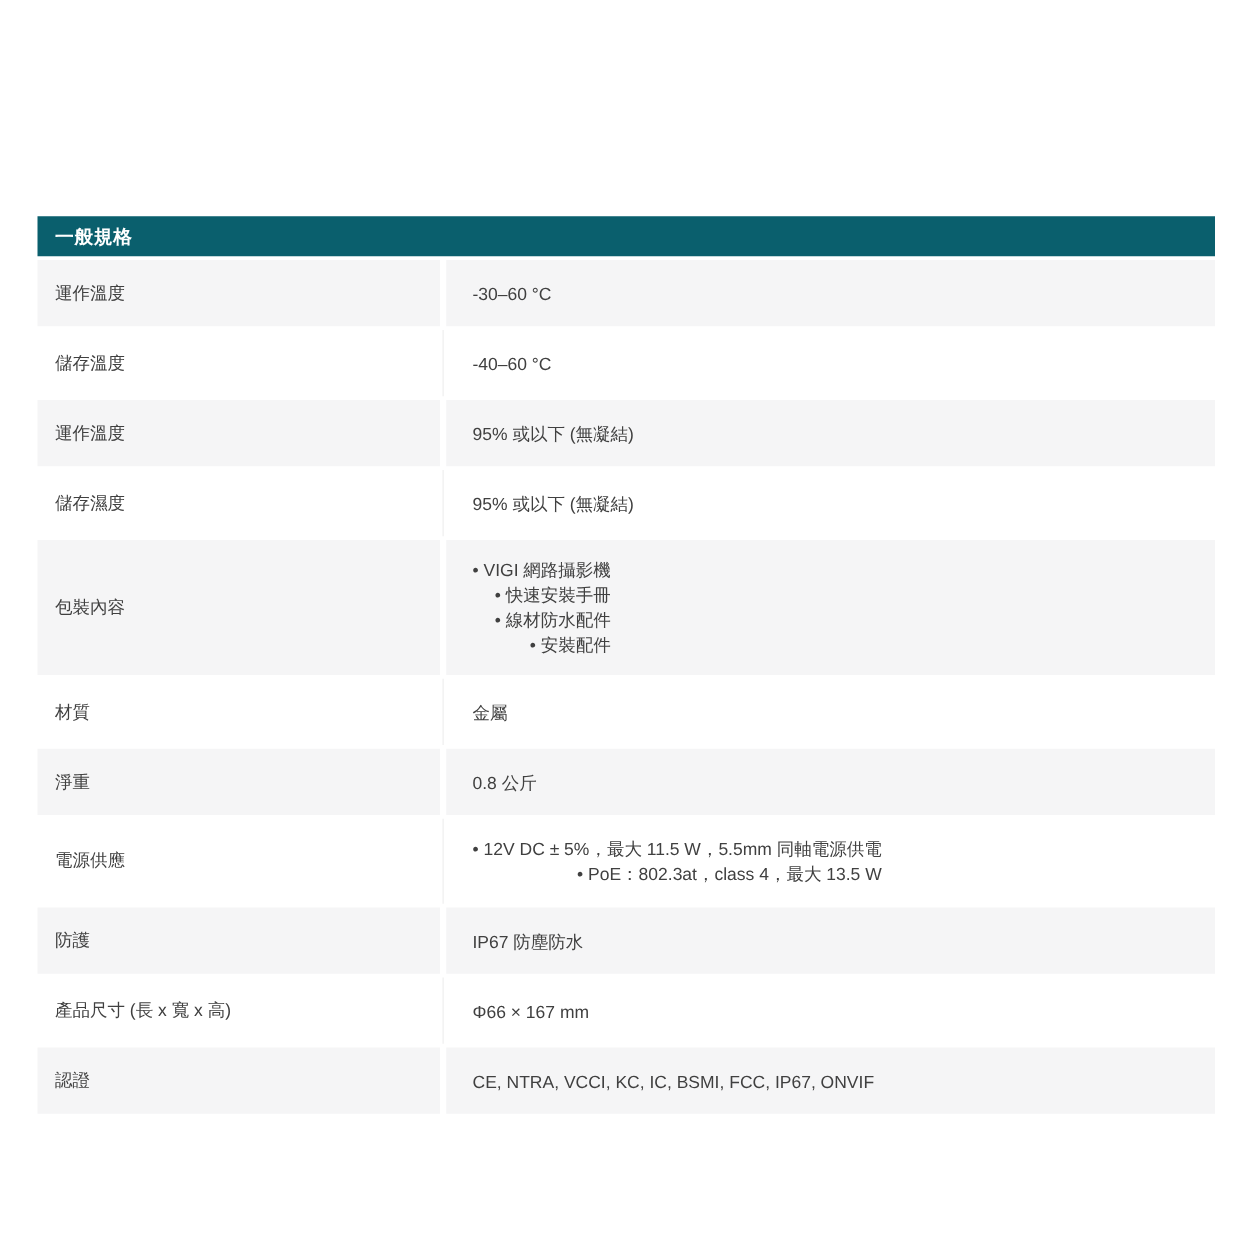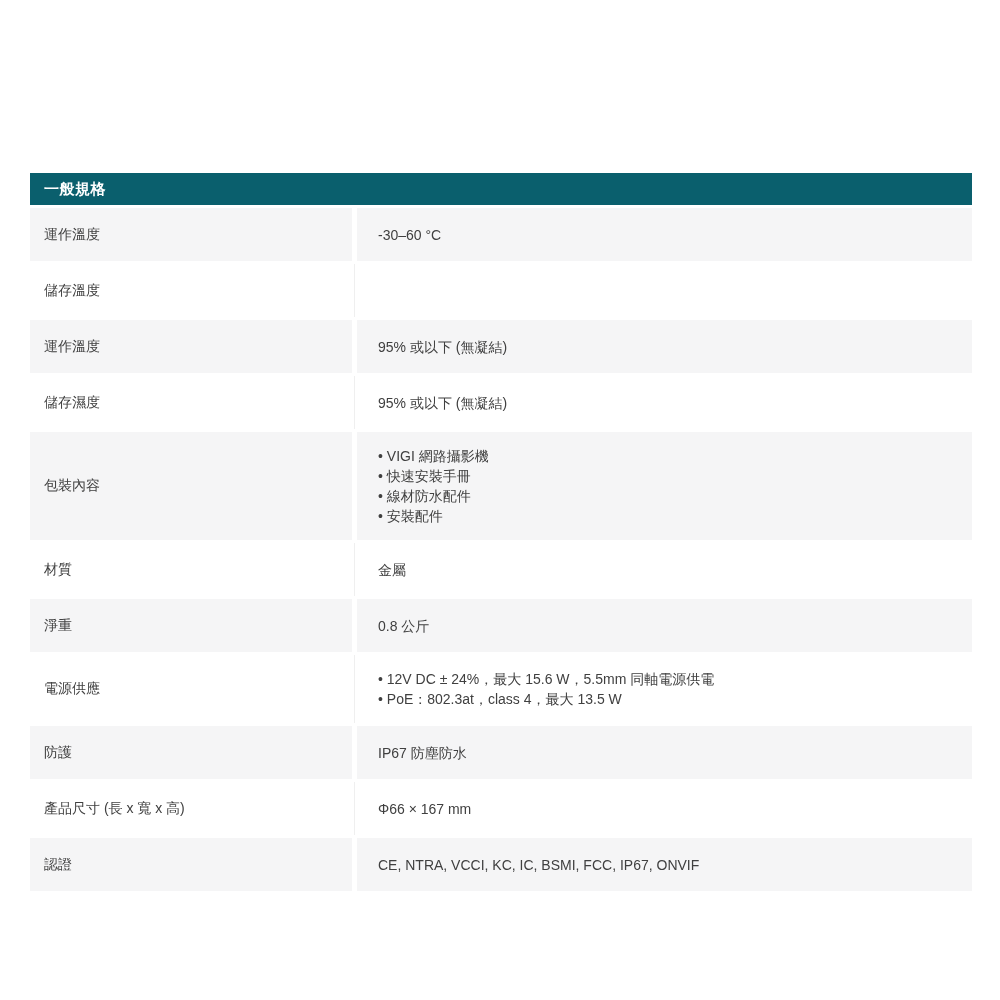--- a/index.html
+++ b/index.html
@@ -29,21 +29,21 @@
     color: var(--header-text, #ffffff);
     height: 32px;
     display: flex;
     align-items: center;
     padding: 16px 14px;
     box-sizing: border-box;
     font-size: 15px;
     font-weight: bold;
     letter-spacing: 0.5px;
   }
-  .spec-rows { width: 100%; }
+  .spec-rows { width: 100%; text-align: right; }
   .spec-row {
     display: flex;
     align-items: stretch;
     margin-top: 3px;
     min-height: 53px;
   }
   .cell {
     box-sizing: border-box;
     display: flex;
     align-items: center;
@@ -88,20 +88,25 @@
     <div class="cell cell-value">
       <div class="value-lines">
               <div class="value-line">-30–60 °C</div>
             </div>
     </div>
   </div>
 
   <div class="spec-row">
     <div class="cell cell-label">儲存溫度</div>
     <div class="col-gap"></div>
+    <div class="cell cell-value">
+      <div class="value-lines">
+              <div class="value-line">-40–60 °C</div>
+            </div>
+    </div>
   </div>
 
   <div class="spec-row">
     <div class="cell cell-label">運作溫度</div>
     <div class="col-gap"></div>
     <div class="cell cell-value">
       <div class="value-lines">
               <div class="value-line">95% 或以下 (無凝結)</div>
             </div>
     </div>
@@ -148,21 +153,21 @@
               <div class="value-line">0.8 公斤</div>
             </div>
     </div>
   </div>
 
   <div class="spec-row">
     <div class="cell cell-label">電源供應</div>
     <div class="col-gap"></div>
     <div class="cell cell-value">
       <div class="value-lines">
-              <div class="value-line">• 12V DC ± 24%，最大 15.6 W，5.5mm 同軸電源供電</div>
+              <div class="value-line">• 12V DC ± 5%，最大 11.5 W，5.5mm 同軸電源供電</div>
               <div class="value-line">• PoE：802.3at，class 4，最大 13.5 W</div>
             </div>
     </div>
   </div>
 
   <div class="spec-row">
     <div class="cell cell-label">防護</div>
     <div class="col-gap"></div>
     <div class="cell cell-value">
       <div class="value-lines">

